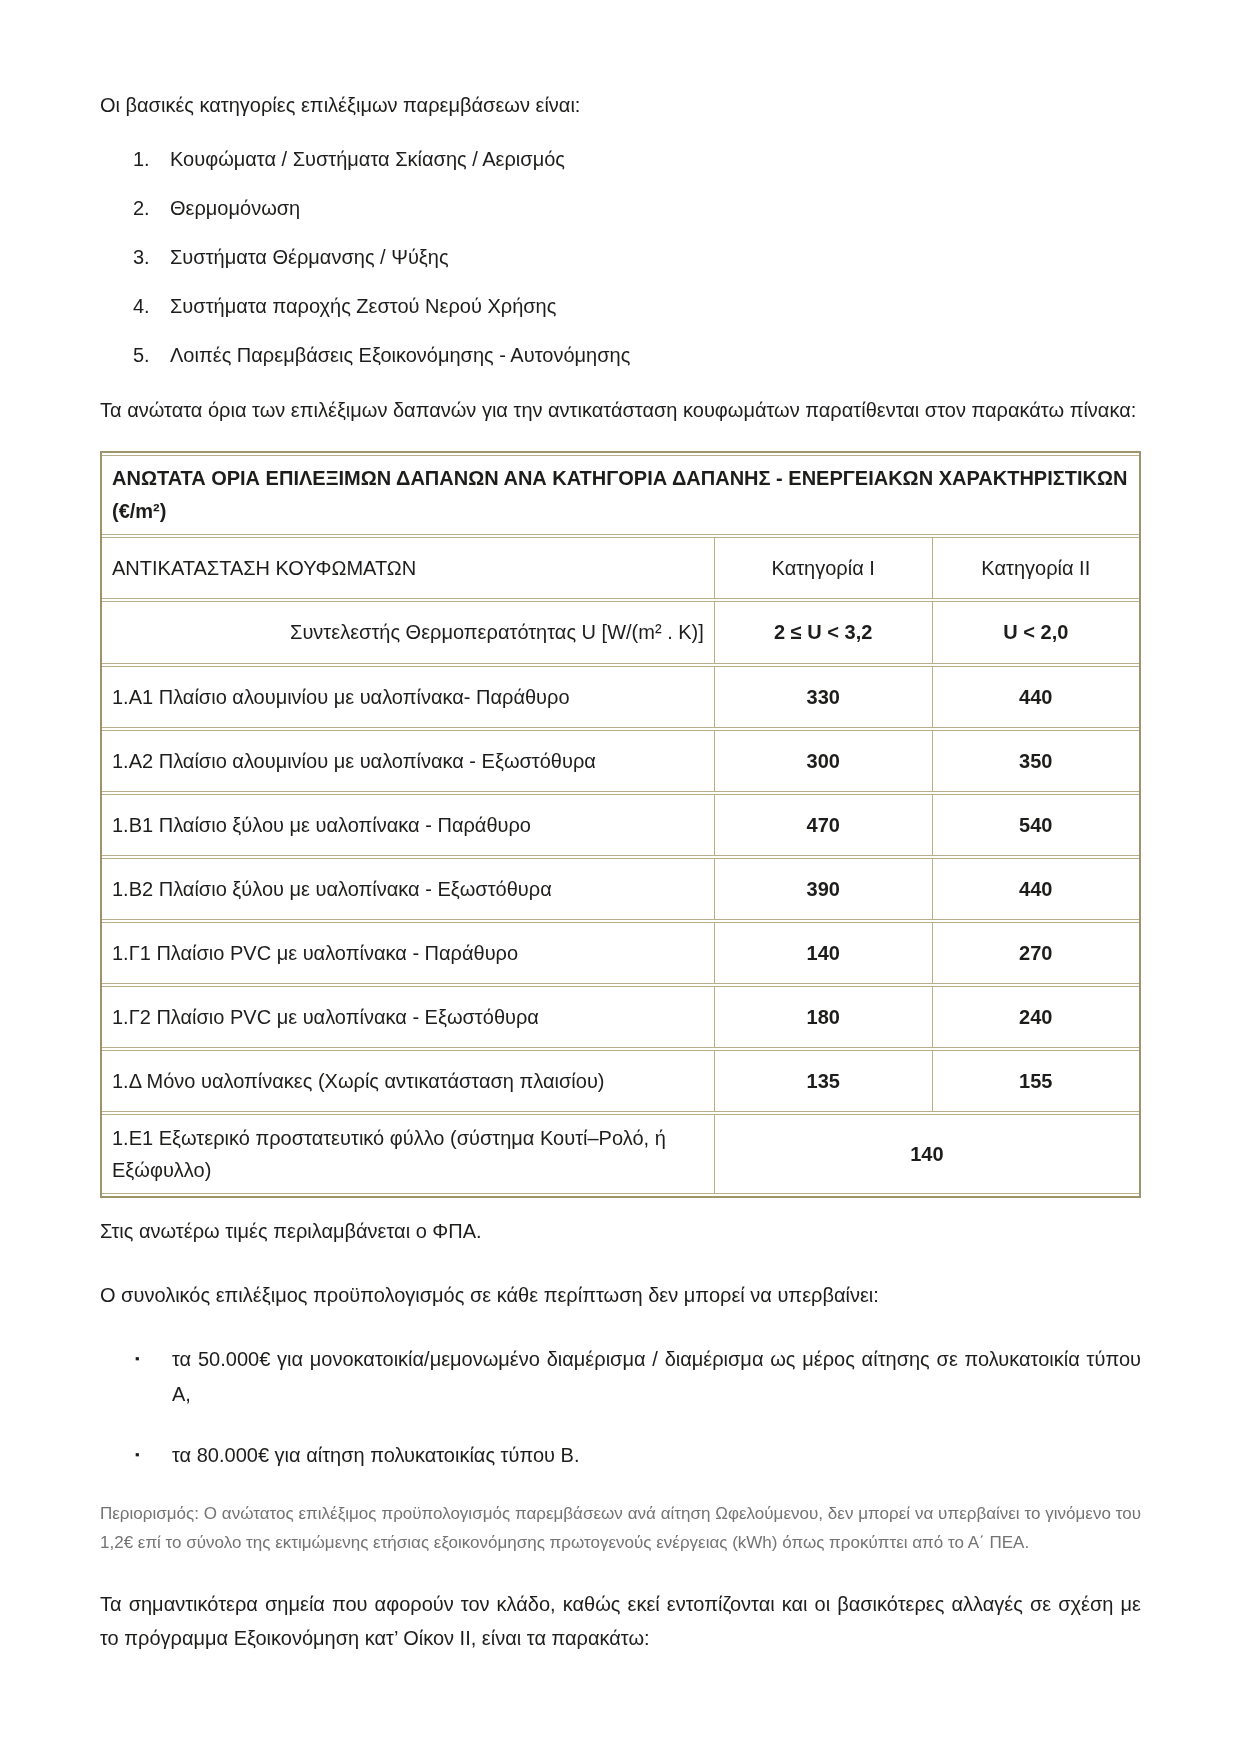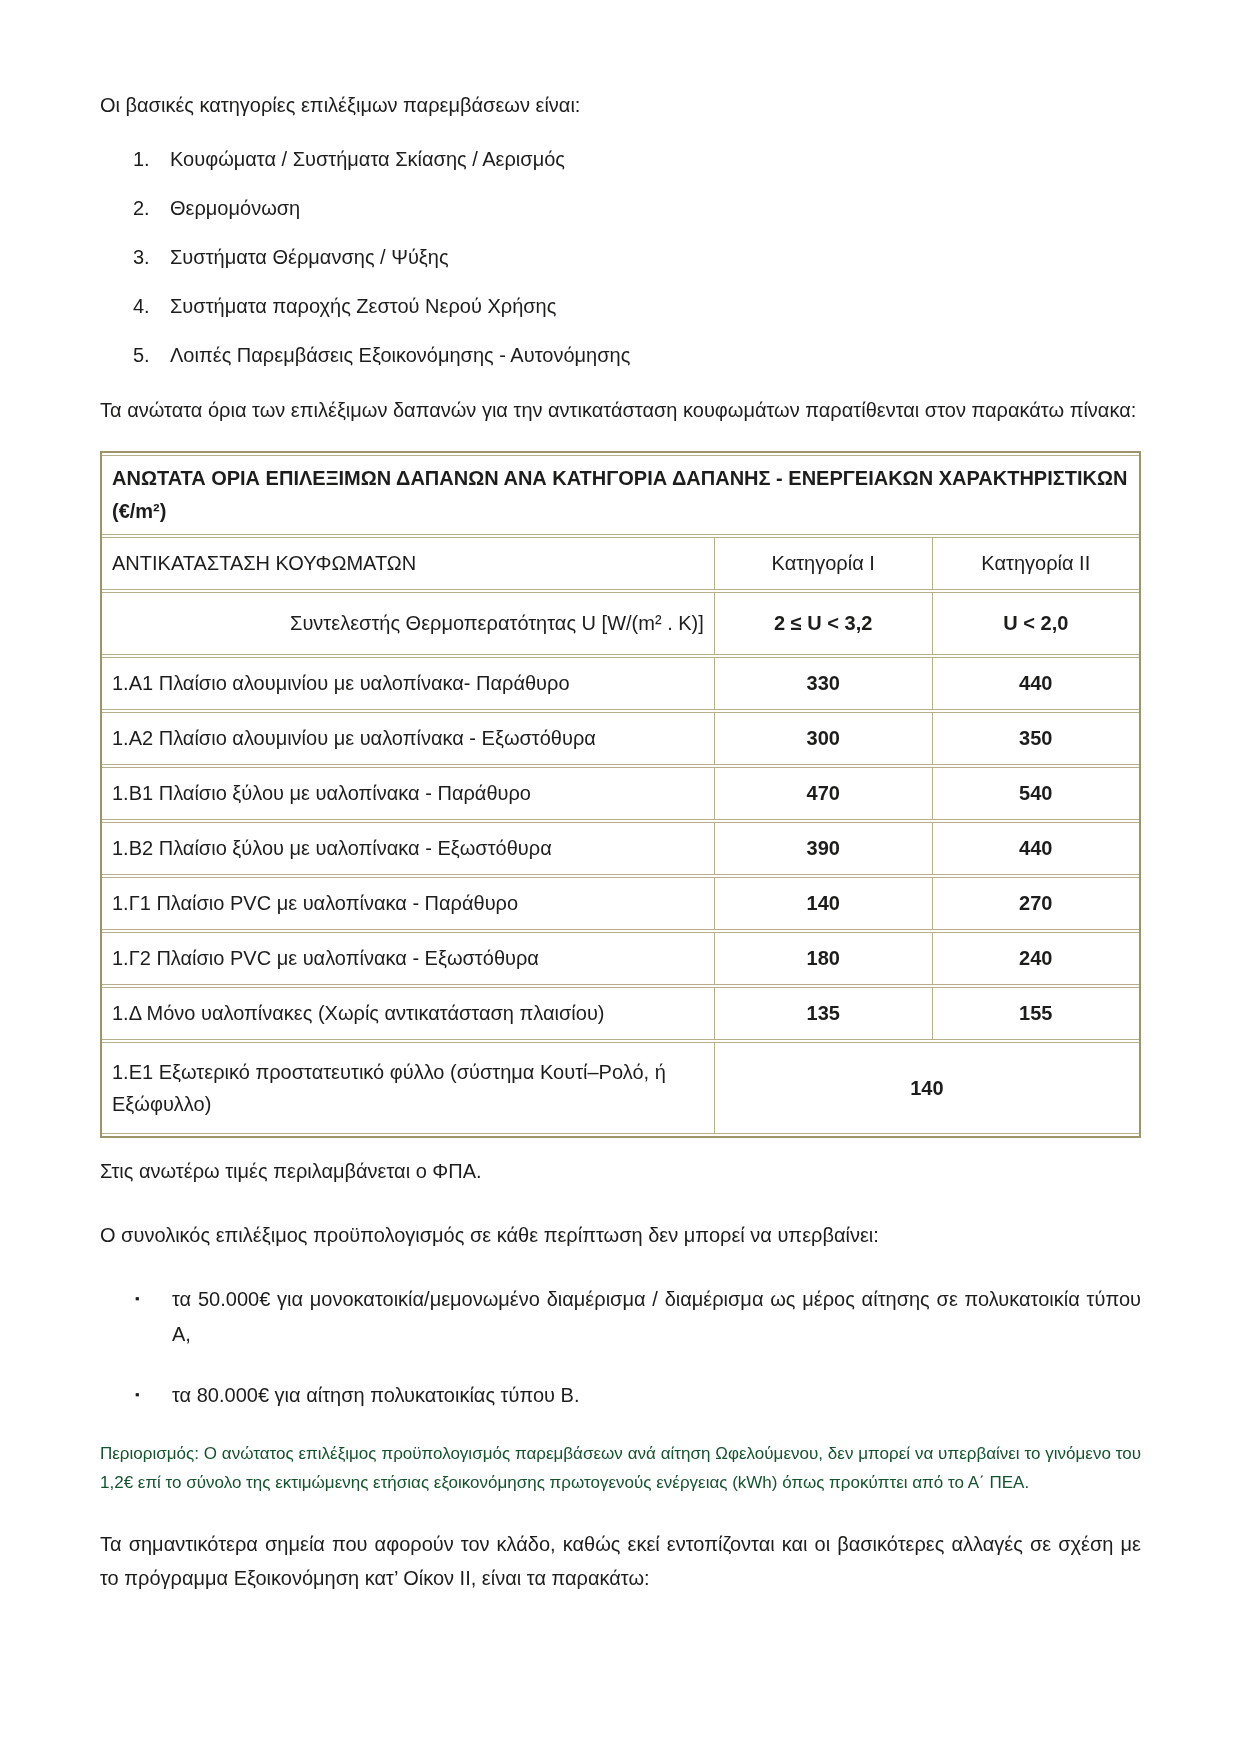--- a/index.html
+++ b/index.html
@@ -41,36 +41,36 @@
     vertical-align:middle;
     padding:6px 10px;
   }
   td.vline{border-left:1px solid var(--border-inner);}
   td.title-cell{
     font-weight:bold;
     line-height:1.65;
     padding:12px 14px;
     height:80px;
   }
-  td.label{ text-align:left; padding-left:14px; height:53px;}
+  td.label{ text-align:left; padding-left:14px; height:62px;}
   td.label-right{text-align:right;padding-right:16px;height:63px;}
   td.val{text-align:center;}
   td.val.bold{font-weight:bold;}
-  td.e1-label{height:92px;line-height:1.6;}
+  td.e1-label{height:80px;line-height:1.6;}
 
   
   .bullet-item{display:flex;font-size:20px;line-height:1.75;margin-bottom:26px;}
   .bullet-item .mark{width:37px;margin-left:35px;flex:none;font-size:13px;padding-top:6px;}
   .bullet-item .txt{flex:1;}
   .bullet-item .txt.justified{text-align:justify;}
 
   .restriction{
     font-size:17px;
     line-height:1.72;
-    color:#14532d;
+    color:#737373;
     text-align:justify;
     margin:26px 0 30px 0;
   }
   .after-table{margin-top:16px;}
   .tight{margin-bottom:30px;}
 </style>
 </head>
 <body>
 
 <div class="page">

